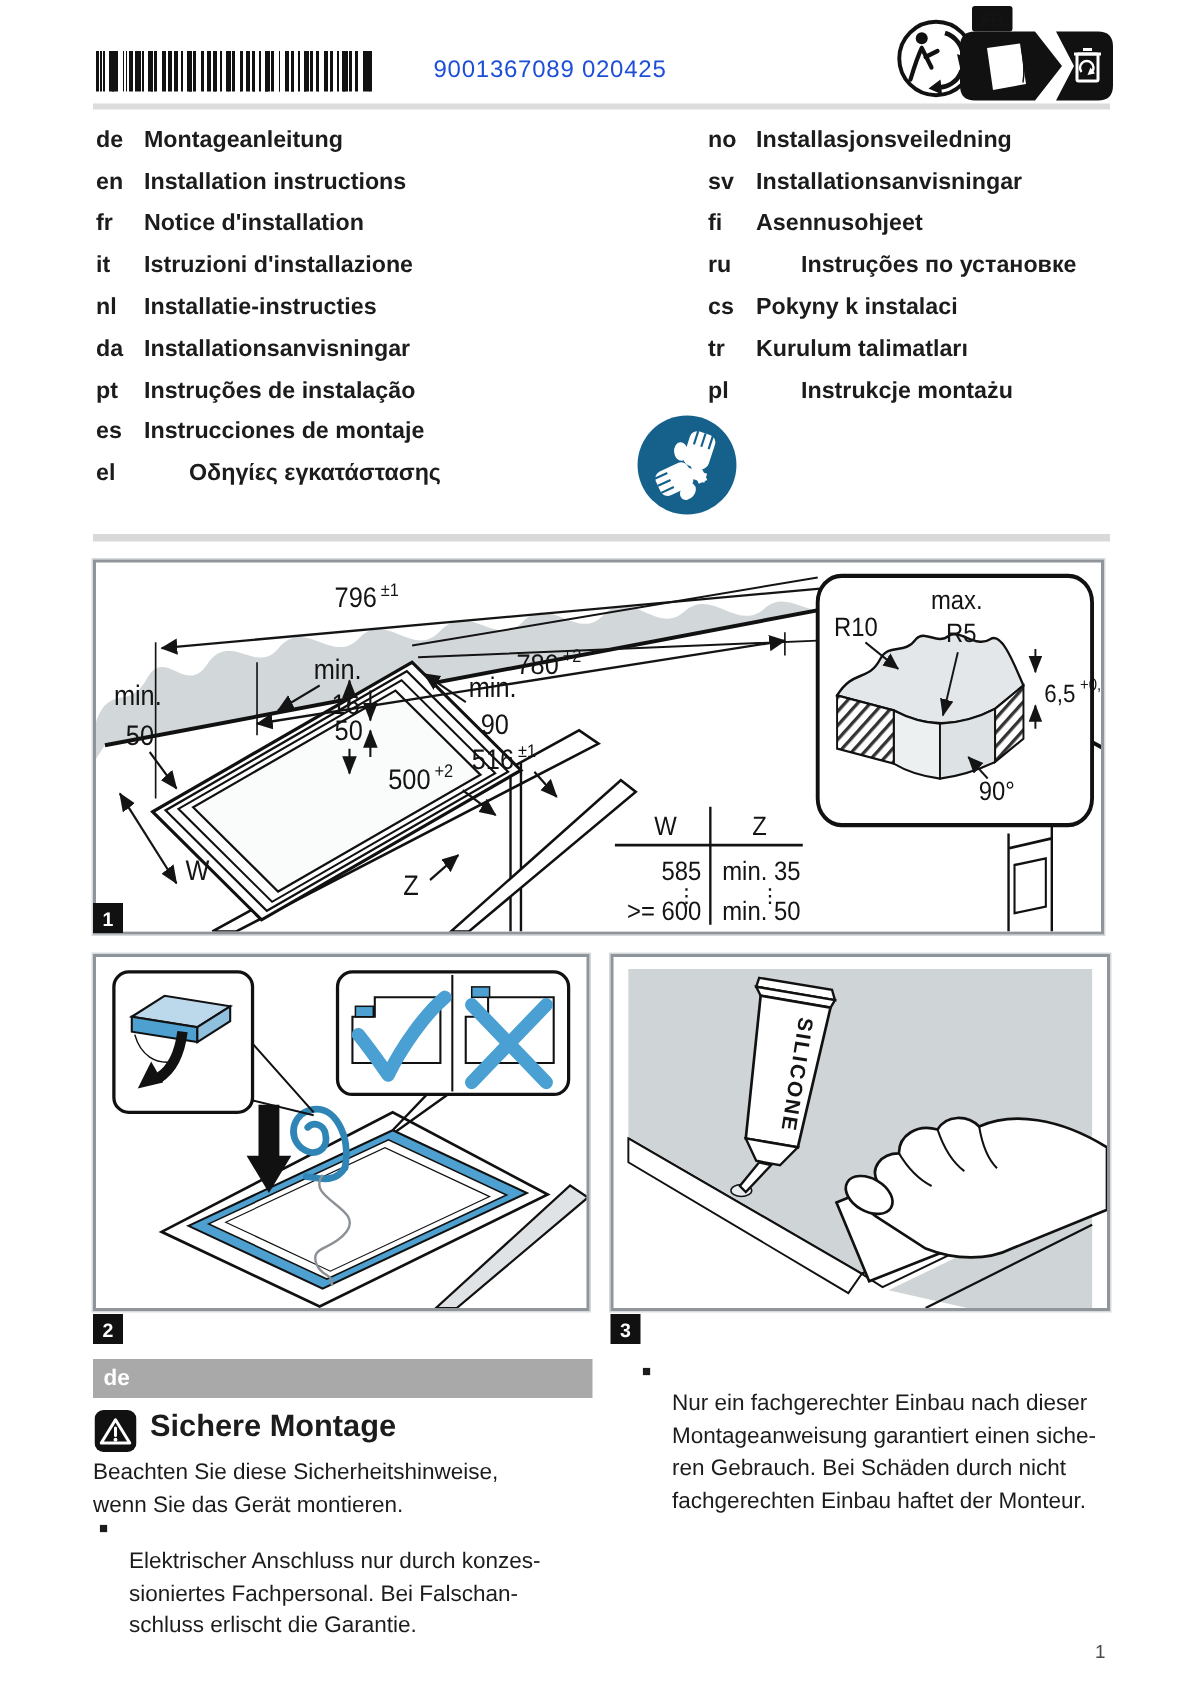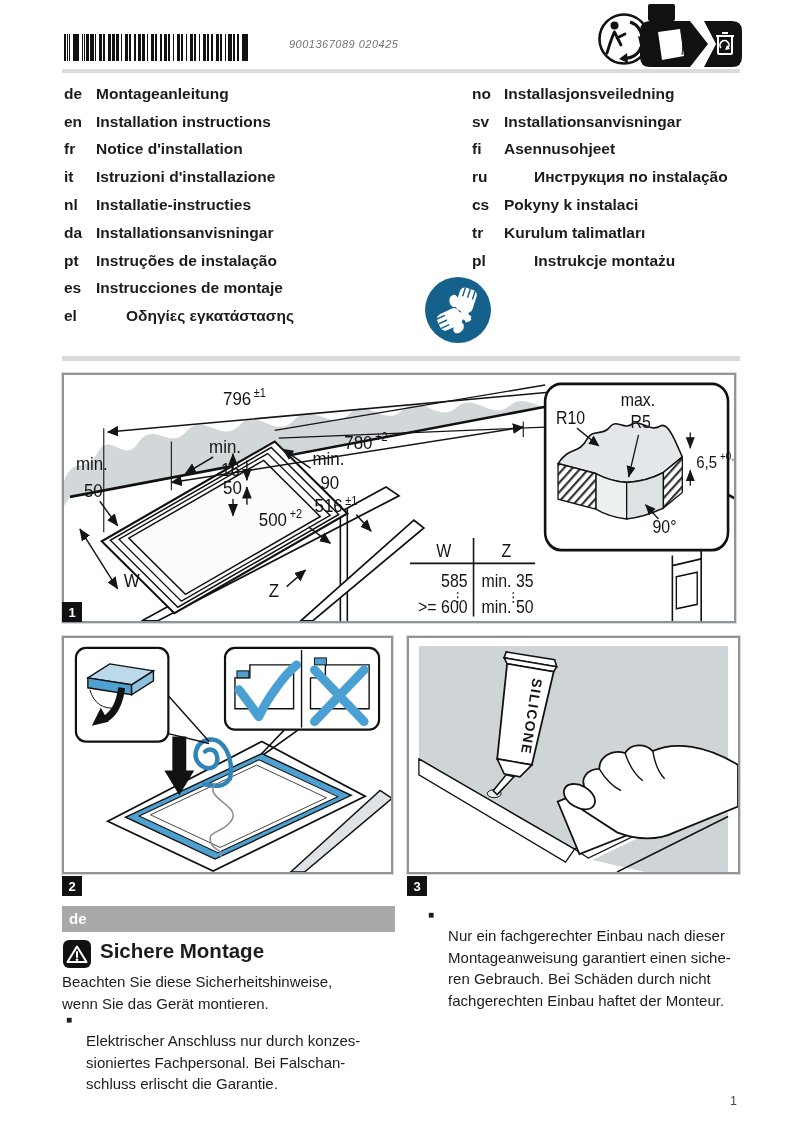--- a/index.html
+++ b/index.html
@@ -8,21 +8,21 @@
   #page { position:relative; width:802px; height:1134px; background:#fff; overflow:hidden; }
 
   .abs { position:absolute; }
 
   
   #barcode { left:64px; top:34px; width:186px; height:27px;
     background-image:
       repeating-linear-gradient(90deg,#111 0 2px,transparent 2px 5px,#111 5px 6px,transparent 6px 9px,#111 9px 12px,transparent 12px 13px),
       repeating-linear-gradient(90deg,transparent 0 3px,#111 3px 4px,transparent 4px 11px,#111 11px 13px,transparent 13px 17px);
   }
-  #doc-number { left:289px; top:38px; font-size:11px; color:#737373; letter-spacing:.5px;font-style:italic; }
+  #doc-number { left:289px; top:38px; font-size:16px; color:#1d4ed8; letter-spacing:.5px; }
   .divider { left:62px; width:678px; background:#dcdcdc; }
   #divider-top { top:69px; height:4px; }
   #divider-mid { top:356px; height:5px; background:#d9d9d9; }
 
   
   .lang-col { top:80px; width:350px; }
   #lang-left { left:64px; }
   #lang-right { left:424px;margin-left:48px; }
   .lang-row { display:flex; height:27.8px; align-items:center; font-weight:bold; font-size:15.5px; }
   .lang-code { width:32px; flex:0 0 32px; }
@@ -138,21 +138,21 @@
     <div class="lang-row">
         <span class="lang-code">sv</span>
         <span class="lang-label">Installationsanvisningar</span>
       </div>
     <div class="lang-row">
         <span class="lang-code">fi</span>
         <span class="lang-label">Asennusohjeet</span>
       </div>
     <div class="lang-row">
         <span class="lang-code">ru</span>
-        <span class="lang-label indent">Инструкция по instalação</span>
+        <span class="lang-label indent">Instruções по установке</span>
       </div>
     <div class="lang-row">
         <span class="lang-code">cs</span>
         <span class="lang-label">Pokyny k instalaci</span>
       </div>
     <div class="lang-row">
         <span class="lang-code">tr</span>
         <span class="lang-label">Kurulum talimatları</span>
       </div>
     <div class="lang-row">

